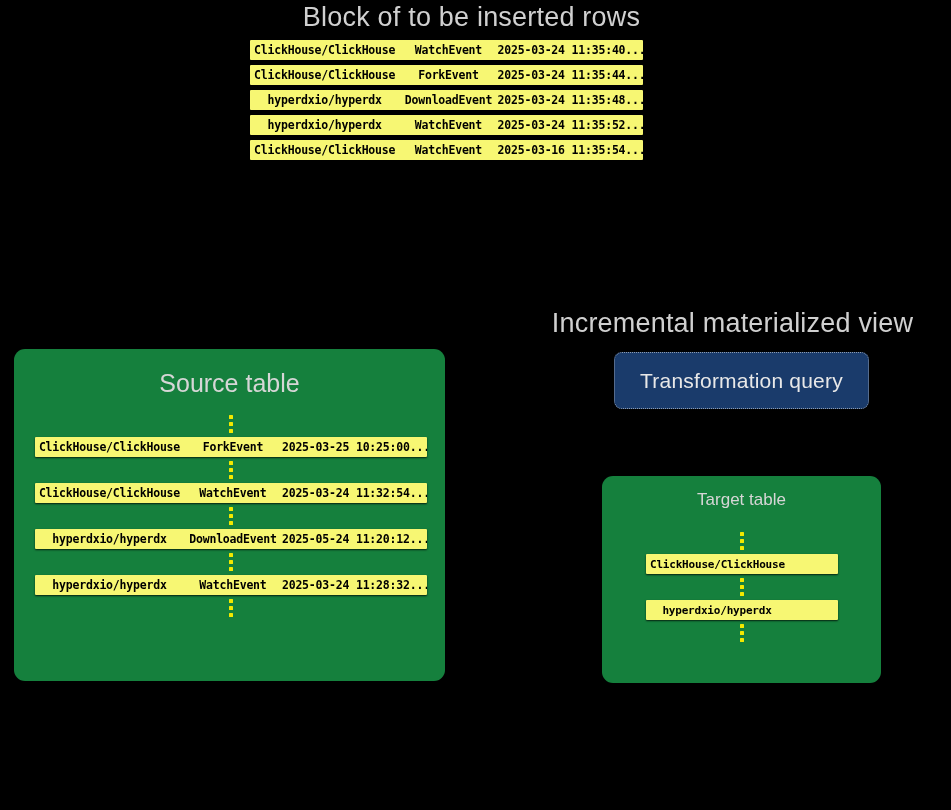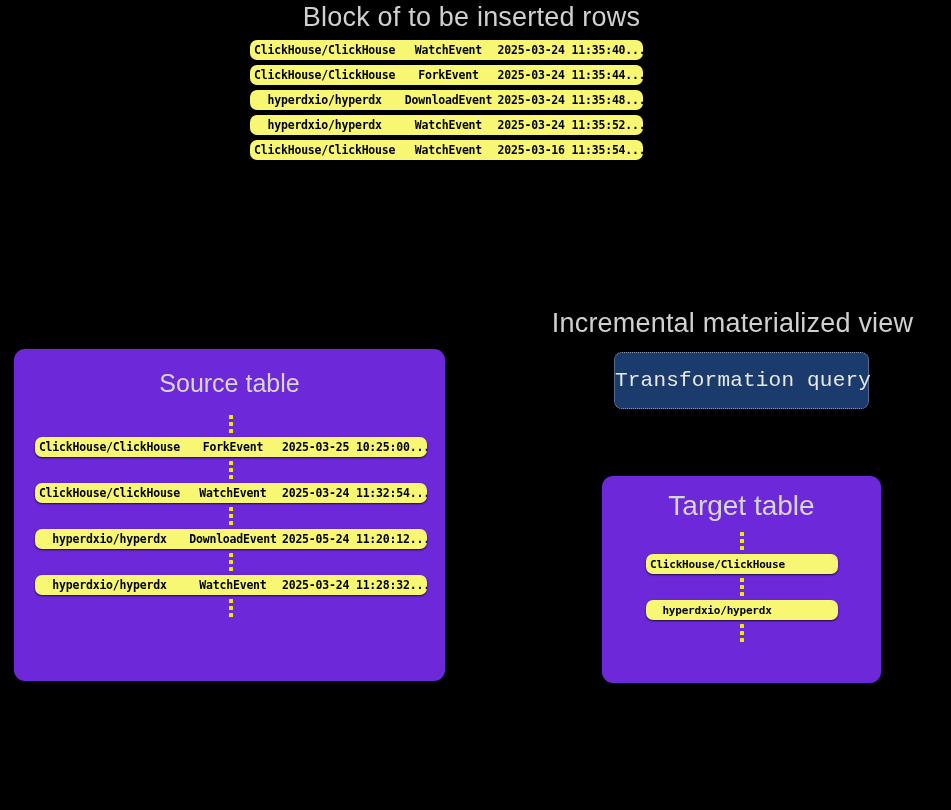--- a/index.html
+++ b/index.html
@@ -32,21 +32,21 @@
     color: #d6d6d6;
     font-size: 25px;
     font-weight: 400;
     text-align: center;
     white-space: nowrap;
   }
 
   
   .row {
     background: #f7f773;
-    border-radius: 7px;
+    border-radius: 1px;
     height: 20px;
     display: flex;
     align-items: center;
     color: #000000;
     font-family: "DejaVu Sans Mono", "Liberation Mono", monospace;
     font-size: 11.5px;
     font-weight: 700;
     letter-spacing: -0.2px;
     box-shadow: 0 1px 2px rgba(0,0,0,0.75);
     white-space: nowrap;
@@ -85,21 +85,21 @@
   #insert-block-title {
     left: 0; right: 0;
     top: 2px;
     width: 943px;
     transform: translateX(0);
   }
 
   
   .panel {
     position: absolute;
-    background: #6d28d9;
+    background: #15803d;
     border-radius: 11px;
   }
 
   
   #source-panel {
     left: 14px;
     top: 349px;
     width: 431px;
     height: 332px;
     padding-top: 20px;
@@ -128,37 +128,36 @@
     position: absolute;
     left: 614px;
     top: 352px;
     width: 255px;
     height: 57px;
     background: #1a3b6b;
     border: 1px dotted #8d9bb0;
     border-radius: 8px;
     display: flex;
     align-items: center;
-    justify-content: flex-start;
+    justify-content: center;
     color: #e8e8e8;
     font-size: 21px;
     letter-spacing: 0.2px;
     white-space: nowrap;
-    font-family: Liberation Mono, monospace;
   }
 
   
   #target-panel {
     left: 602px;
     top: 476px;
     width: 279px;
     height: 207px;
     padding-top: 14px;
   }
-  #target-panel .panel-title { font-size: 28px; }
+  #target-panel .panel-title { font-size: 17px; }
 
   #target-rows {
     position: absolute;
     left: 44px;
     top: 52px;
     width: 192px;
     display: flex;
     flex-direction: column;
     align-items: stretch;
   }

